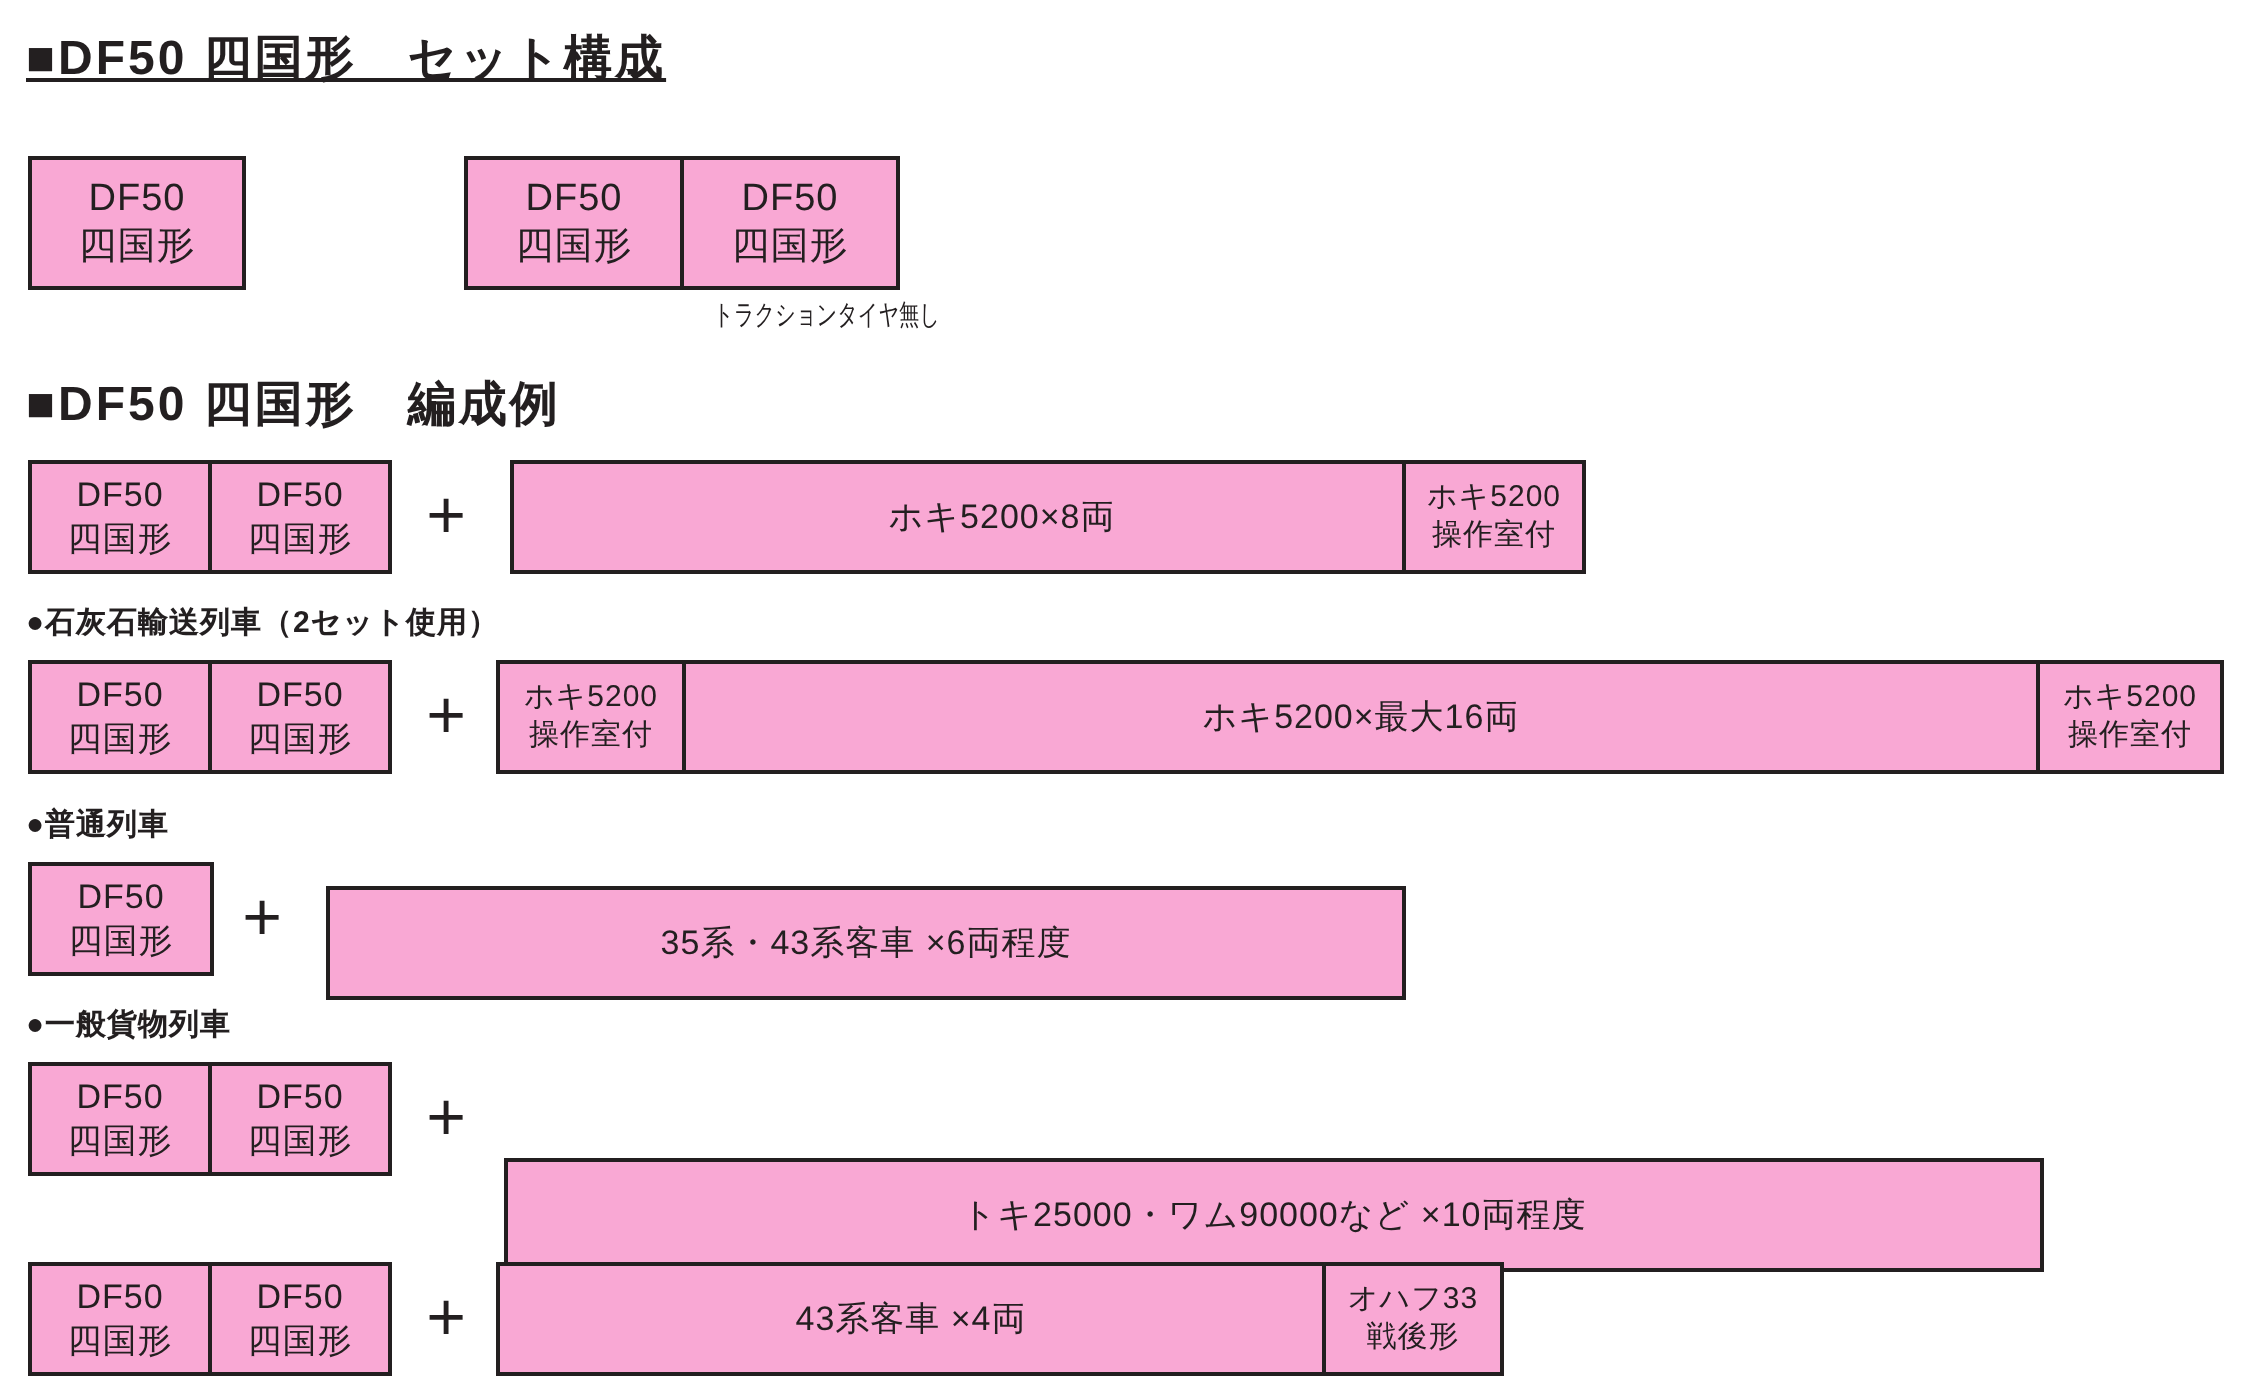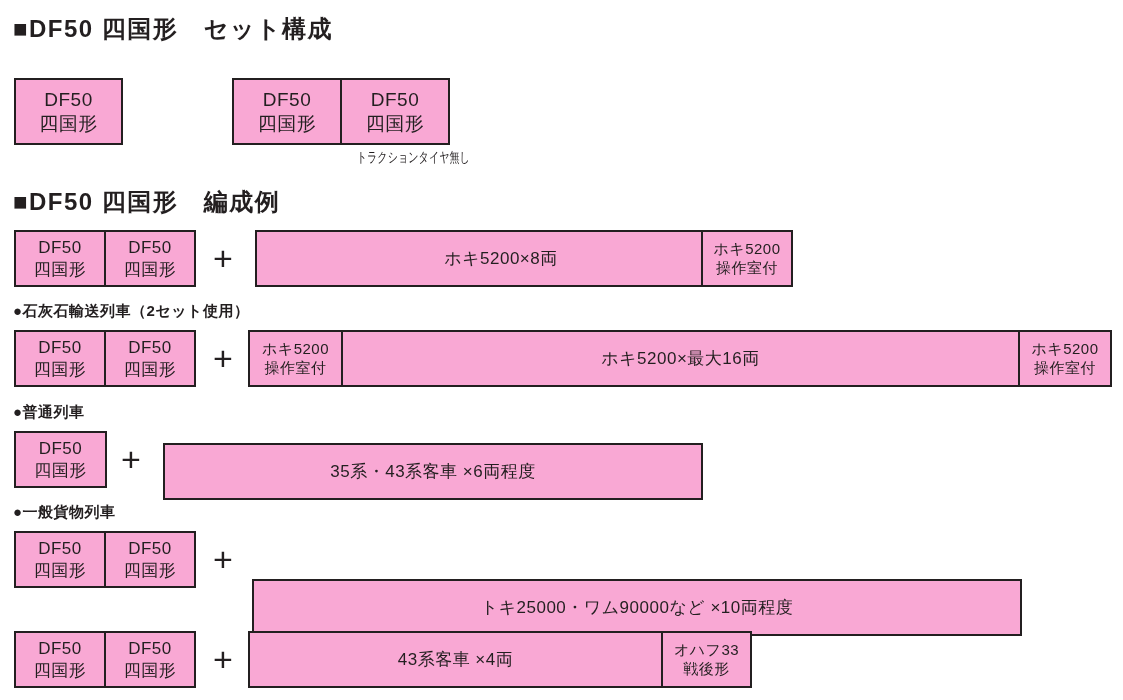--- a/index.html
+++ b/index.html
@@ -70,21 +70,21 @@
     transform: scaleX(0.72);
     transform-origin: center;
     letter-spacing: 0;
   }
 </style>
 </head>
 <body>
 
 <div class="page">
 
-  <div class="hdr" style="top:13px;">■DF50 四国形　セット構成</div>
+  <div class="hdr" style="top:13px;text-decoration:underline;">■DF50 四国形　セット構成</div>
 
   <div class="train" style="left:14px; top:78px;">
     <div class="cell set" style="width:109px;">
       <span class="l-big">DF50</span>
       <span class="l-big">四国形</span>
     </div>
   </div>
 
   <div class="train" style="left:232px; top:78px;">
     <div class="cell set" style="width:110px;">

